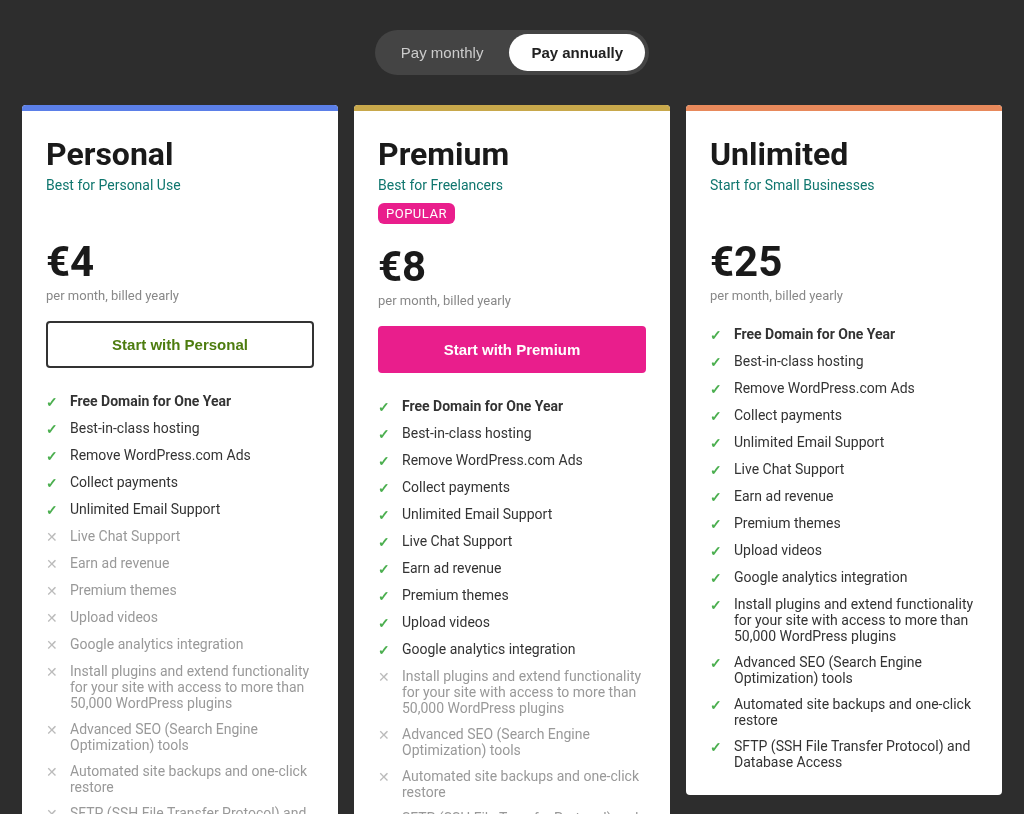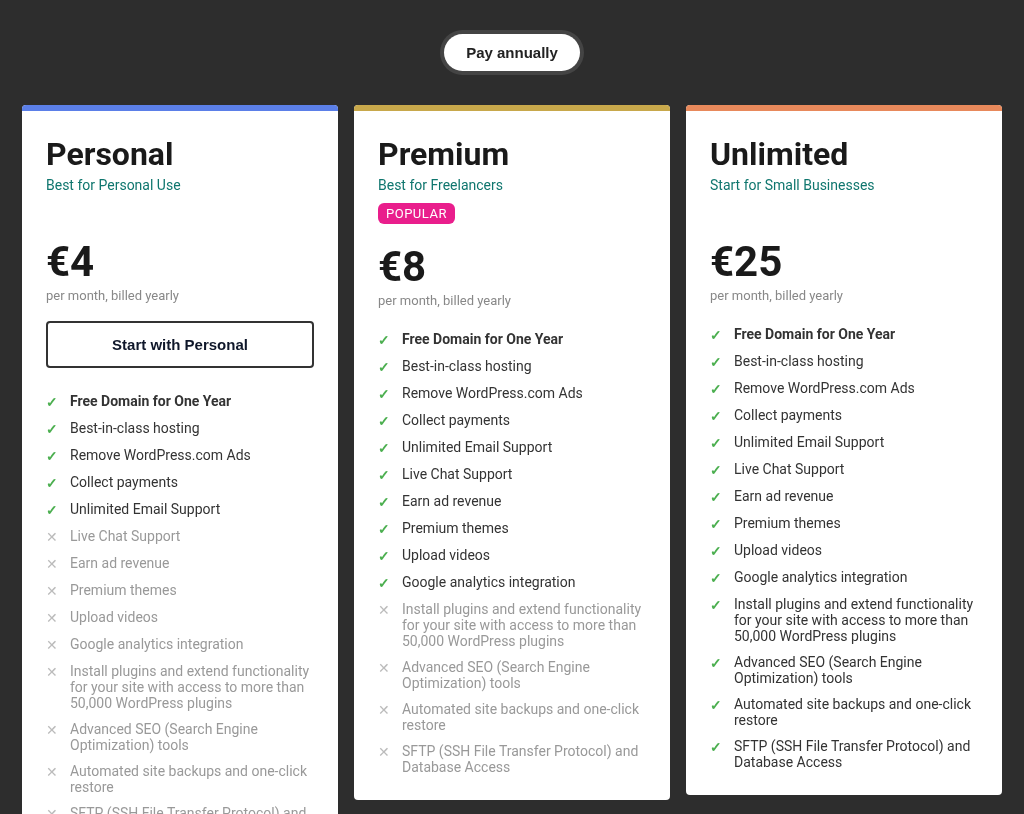--- a/index.html
+++ b/index.html
@@ -111,21 +111,21 @@
       font-size: 15px;
       font-weight: 600;
       border-radius: 4px;
       border: 2px solid #333;
       cursor: pointer;
       text-align: center;
       margin-bottom: 20px;
     }
     .plan-cta.outline {
       background: #fff;
-      color: #0f172a;
+      color: #4d7c0f;
     }
     .plan-cta.filled {
       background: #e91e8c;
       color: #fff;
       border-color: #e91e8c;
     }
     .features-list {
       list-style: none;
       padding: 0;
     }
@@ -150,20 +150,21 @@
     .feature-icon.cross { color: #bbb; }
     .feature-text-bold {
       font-weight: 700;
     }
   </style>
 </head>
 <body>
 
 <div class="top-bar">
   <div class="billing-toggle">
+    <button class="billing-btn inactive">Pay monthly</button>
     <button class="billing-btn active">Pay annually</button>
   </div>
 </div>
 
 <div class="plans-container" id="plans-container">
 <div class="plan-card">
     <div class="plan-accent personal"></div>
     <div class="plan-body">
       <div class="plan-name">Personal</div>
       <div class="plan-tagline">Best for Personal Use</div>
@@ -232,20 +233,21 @@
     </div>
   </div>
     <div class="plan-card">
     <div class="plan-accent premium"></div>
     <div class="plan-body">
       <div class="plan-name">Premium</div>
       <div class="plan-tagline">Best for Freelancers</div>
       <div class="popular-badge">POPULAR</div>
       <div class="plan-price">€8</div>
       <div class="plan-billing">per month, billed yearly</div>
+      <button class="plan-cta filled">Start with Premium</button>
       <ul class="features-list">
         <li class="feature-item ">
       <span class="feature-icon check">✓</span>
       <span class="feature-text-bold">Free Domain for One Year</span>
     </li>
           <li class="feature-item ">
       <span class="feature-icon check">✓</span>
       <span class="">Best-in-class hosting</span>
     </li>
           <li class="feature-item ">

